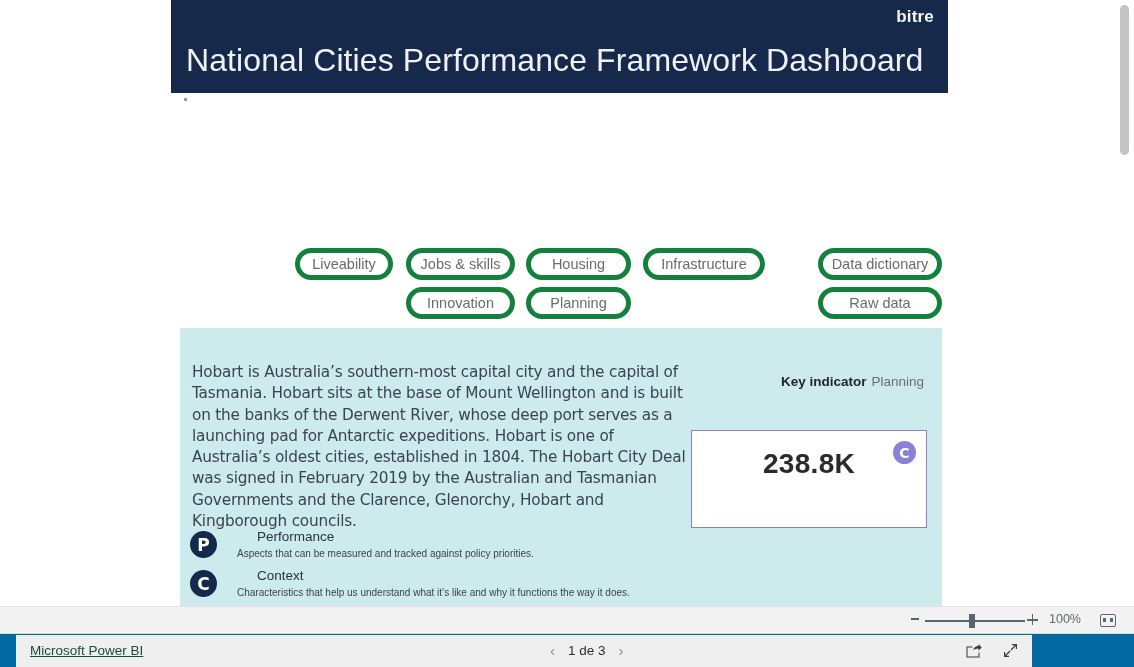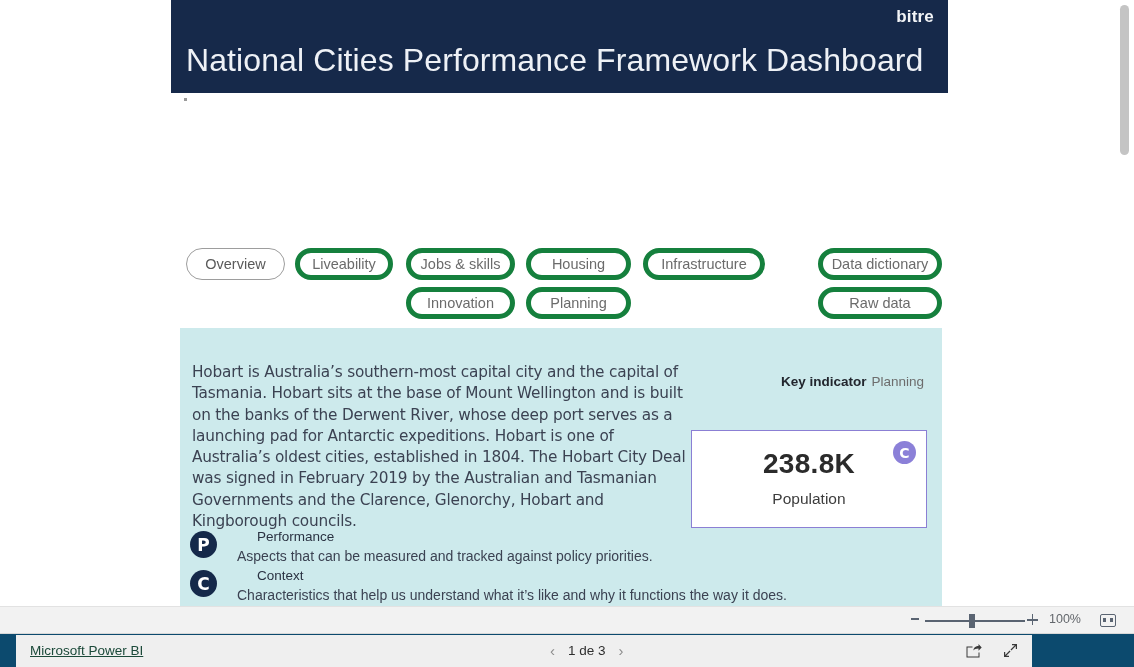--- a/index.html
+++ b/index.html
@@ -9,21 +9,21 @@
     width: 1134px; height: 667px;
     overflow: hidden;
     background: #ffffff;
     font-family: "Liberation Sans", sans-serif;
   }
 
   #app {
     position: relative;
     width: 1134px;
     height: 667px;
-    background: #0c4a6e;
+    background: #0369a1;
   }
 
   
   #canvas {
     position: absolute;
     left: 0; top: 0;
     width: 1134px;
     height: 606px;
     background: #ffffff;
     overflow: hidden;
@@ -176,21 +176,21 @@
   .legend-title {
     position: absolute;
     left: 47px; top: 0;
     font-size: 13.5px;
     color: #2a3242;
     margin-left: 20px;
   }
   .legend-desc {
     position: absolute;
     left: 47px; top: 19px;
-    font-size: 14px;
+    font-size: 10px;
     color: #3b4252;
   }
 
   
   .vscroll-track {
     position: absolute;
     right: 4px; top: 0;
     width: 12px; height: 606px;
     background: transparent;
   }
@@ -315,23 +315,20 @@
   <div id="canvas">
 
     <div class="banner">
       <div class="banner-logo">bitre</div>
       <div class="banner-title">National Cities Performance Framework Dashboard</div>
     </div>
 
     <div class="stray-dot"></div>
 
     <div class="nav-row" style="left:186px; top:248px; width:760px;">
-      <div class="pill selected" style="left:0px; width:99px;">
-        <span>Overview</span>
-      </div>
       <div class="pill" style="left:109px; width:98px;">
         <span>Liveability</span>
       </div>
       <div class="pill" style="left:220px; width:109px;">
         <span>Jobs &amp; skills</span>
       </div>
       <div class="pill" style="left:340px; width:105px;">
         <span>Housing</span>
       </div>
       <div class="pill" style="left:457px; width:122px;">
@@ -357,21 +354,20 @@
     <div class="panel">
 
       <div class="blurb">Hobart is Australia’s southern-most capital city and the capital of Tasmania. Hobart sits at the base of Mount Wellington and is built on the banks of the Derwent River, whose deep port serves as a launching pad for Antarctic expeditions. Hobart is one of Australia’s oldest cities, established in 1804. The Hobart City Deal was signed in February 2019 by the Australian and Tasmanian Governments and the Clarence, Glenorchy, Hobart and Kingborough councils.</div>
 
       <div class="ki-label">
         <b>Key indicator</b><span style="margin-left:5px;">Planning</span>
       </div>
 
       <div class="ki-card">
         <div class="ki-value">238.8K</div>
-        <div class="ki-name">Population</div>
         <div class="ki-badge">C</div>
       </div>
 
       <div class="legend">
         <div class="legend-row">
           <div class="badge-dark">P</div>
           <div class="legend-title">Performance</div>
           <div class="legend-desc">Aspects that can be measured and tracked against policy priorities.</div>
         </div>
         <div class="legend-row">

